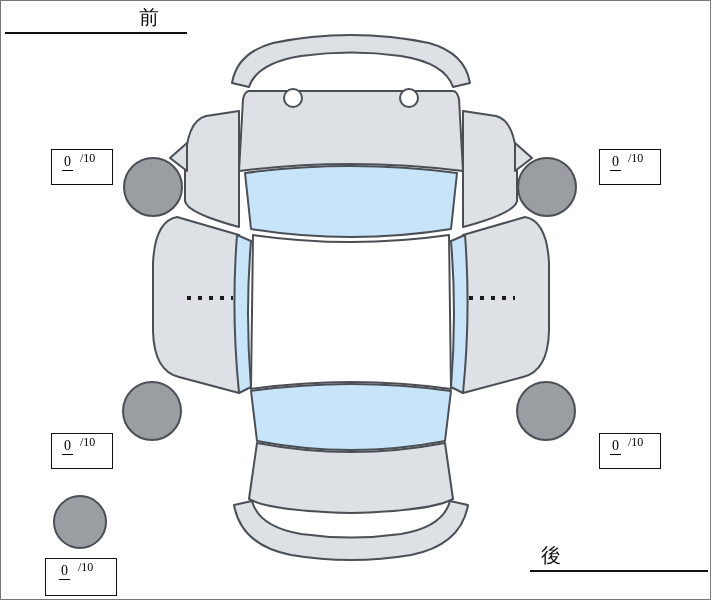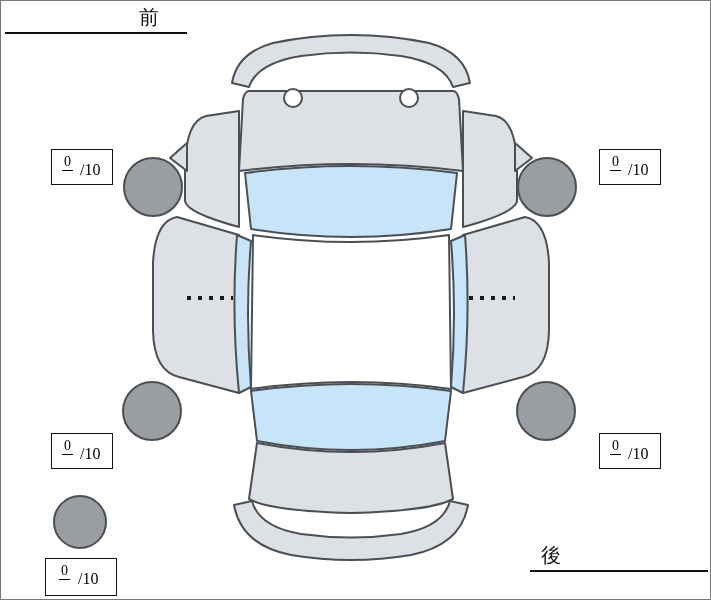--- a/index.html
+++ b/index.html
@@ -62,22 +62,22 @@
   .score-box.fr { left:598px; top:148px; }
   .score-box.rl { left:50px;  top:432px; }
   .score-box.rr { left:598px; top:432px; }
   .score-box.spare { left:44px; top:557px; width:72px; height:38px; }
   .score-box .num {
     position:absolute; left:10px; top:4px;
     font-size:14px; padding:0 2px;
     border-bottom:1px solid #000;
   }
   .score-box .den {
-    position:absolute; left:28px; top:11px;
-    font-size:16px;
+    position:absolute; left:28px; top:1px;
+    font-size:12px;
     text-align:right;
   }
   .score-box.spare .num { left:13px; }
   .score-box.spare .den { left:32px; }
 </style>
 </head>
 <body>
 
 <div class="canvas">
 

